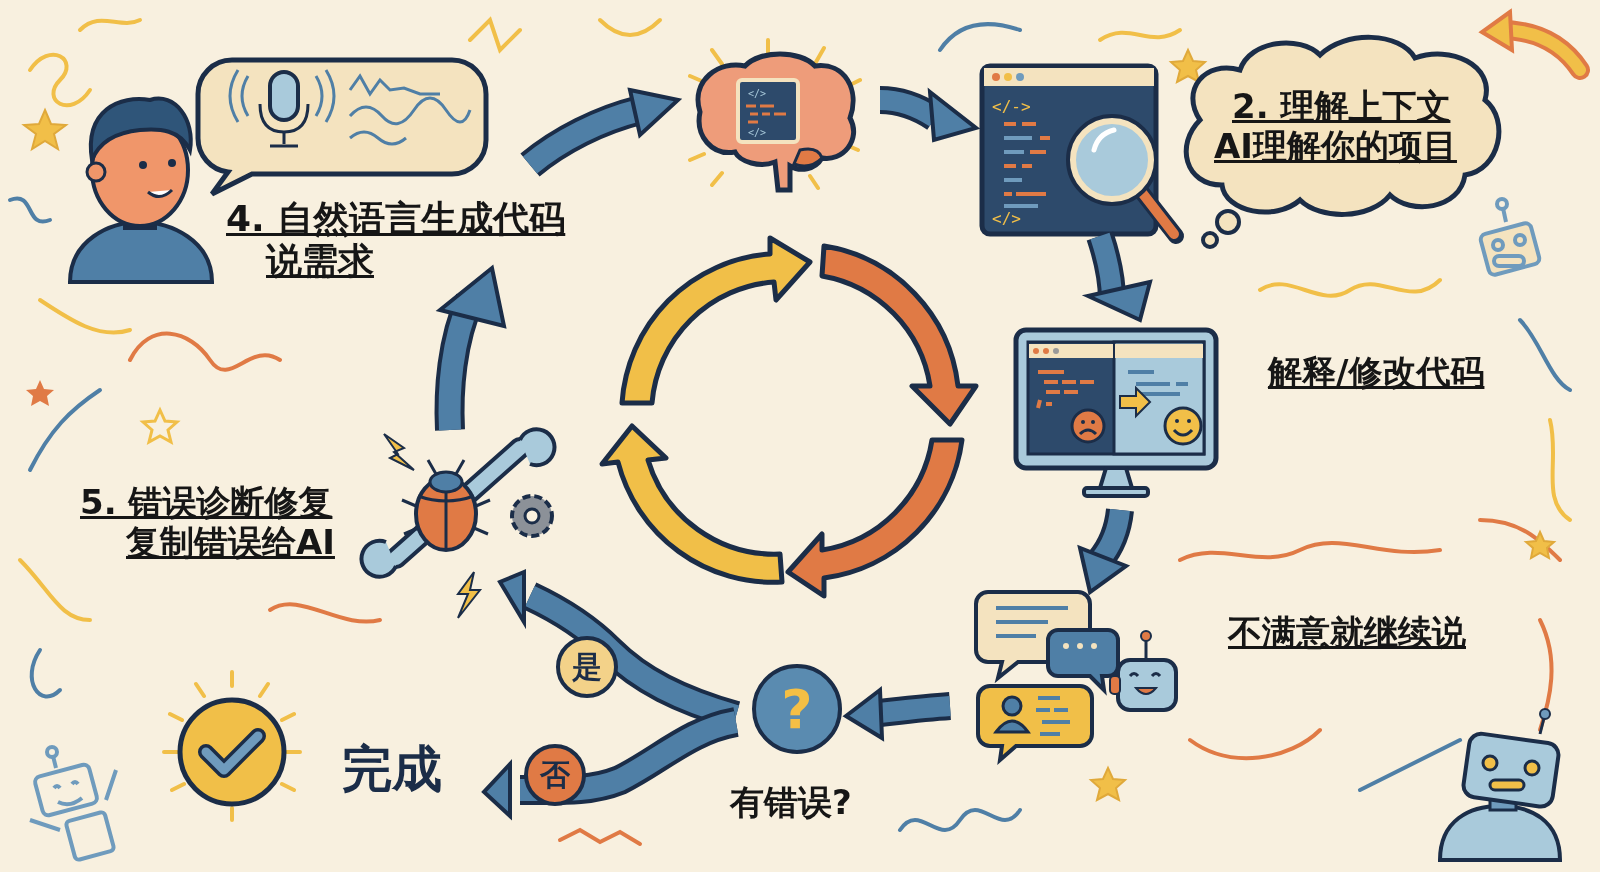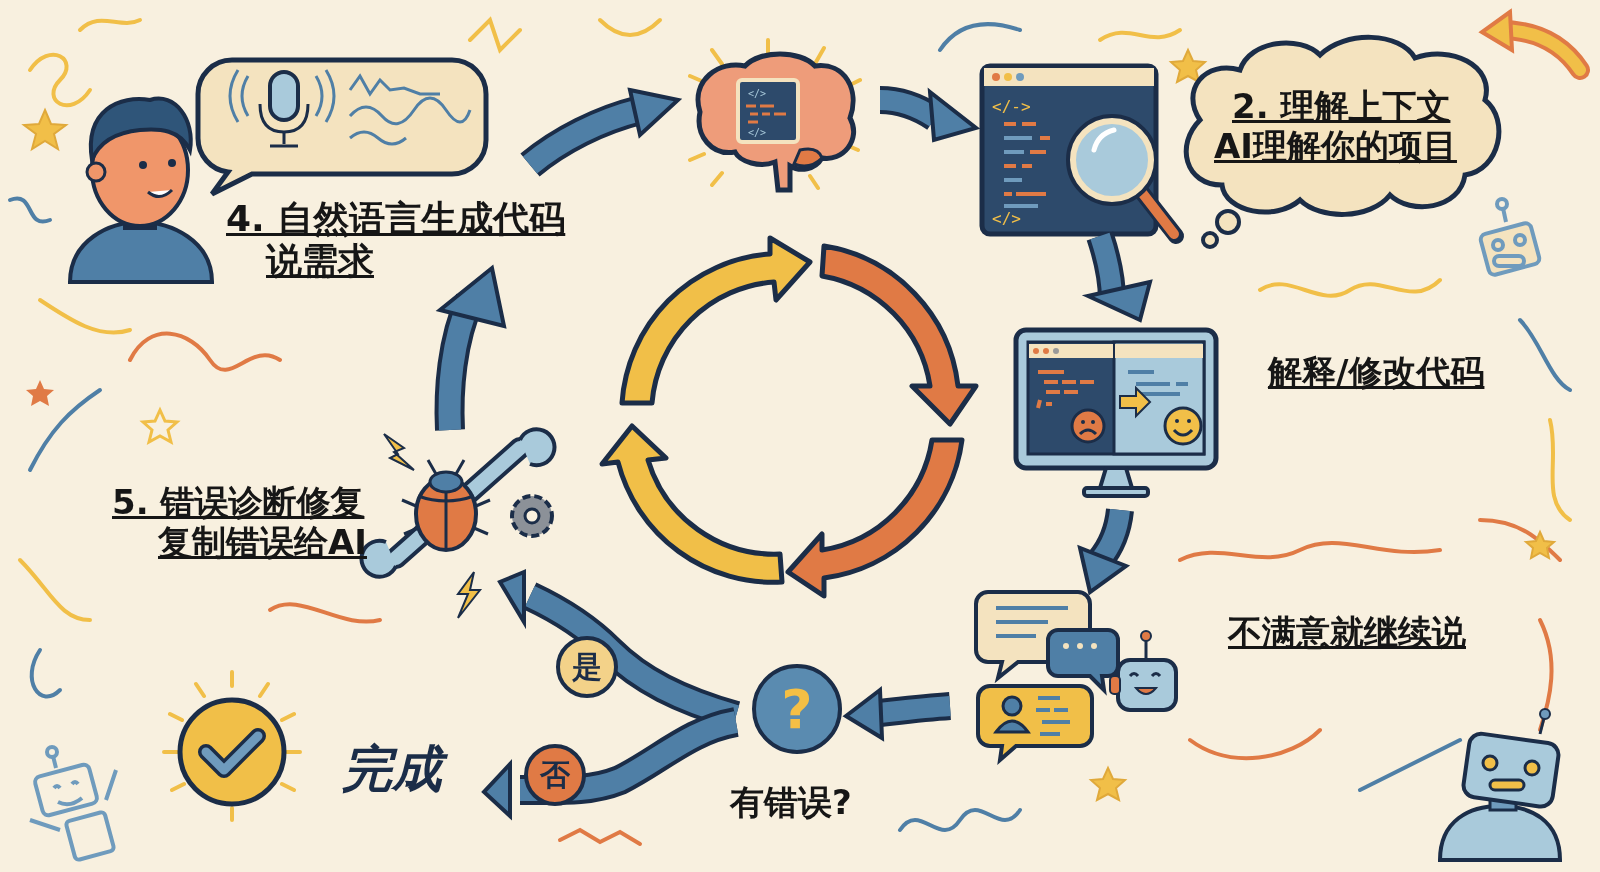--- a/index.html
+++ b/index.html
@@ -9,23 +9,23 @@
   .label { position:absolute; color:#161616; font-weight:bold; line-height:1.18; white-space:nowrap;text-decoration:underline; }
   .label .line { display:block; }
   .step1 { left:226px; top:198px; font-size:36px; }
   .step1 .line2 { padding-left:40px; }
   .step2 { left:1232px; top:86px; font-size:34px; }
   .step2 .line2 { margin-left:-18px; }
   .step3 { left:1270px; top:352px; font-size:34px; }
   .step3 .line2 { margin-left:-2px; }
   .step4 { left:1232px; top:612px; font-size:34px; }
   .step4 .line2 { margin-left:-4px; }
-  .step5 { left:80px; top:482px; font-size:34px;margin-left:32px; }
+  .step5 { left:80px; top:482px; font-size:34px; }
   .step5 .line2 { padding-left:46px; }
-  .done-label { position:absolute; left:342px; top:736px; font-size:50px; font-weight:bold; color:#1b2d48;font-style:italic; }
+  .done-label { position:absolute; left:342px; top:736px; font-size:50px; font-weight:bold; color:#1b2d48; }
   .question-label { position:absolute; left:730px; top:780px; font-size:34px; font-weight:bold; color:#161616; }
   .badge { position:absolute; width:62px; height:62px; border-radius:50%; border:4px solid #1b2d48; display:flex; align-items:center; justify-content:center; font-size:30px; font-weight:bold; color:#1b2d48; box-sizing:border-box; }
   .badge-yes { left:556px; top:636px; background:#f3d289; }
   .badge-no { left:524px; top:744px; background:#e07a45; }
   .qmark { position:absolute; left:752px; top:664px; width:90px; height:90px; border-radius:50%; background:#5a8bb0; border:4px solid #1b2d48; box-sizing:border-box; display:flex; align-items:center; justify-content:center; font-size:54px; font-weight:bold; color:#f4bf45; }
 </style>
 </head>
 <body>
 
 <div class="canvas">

